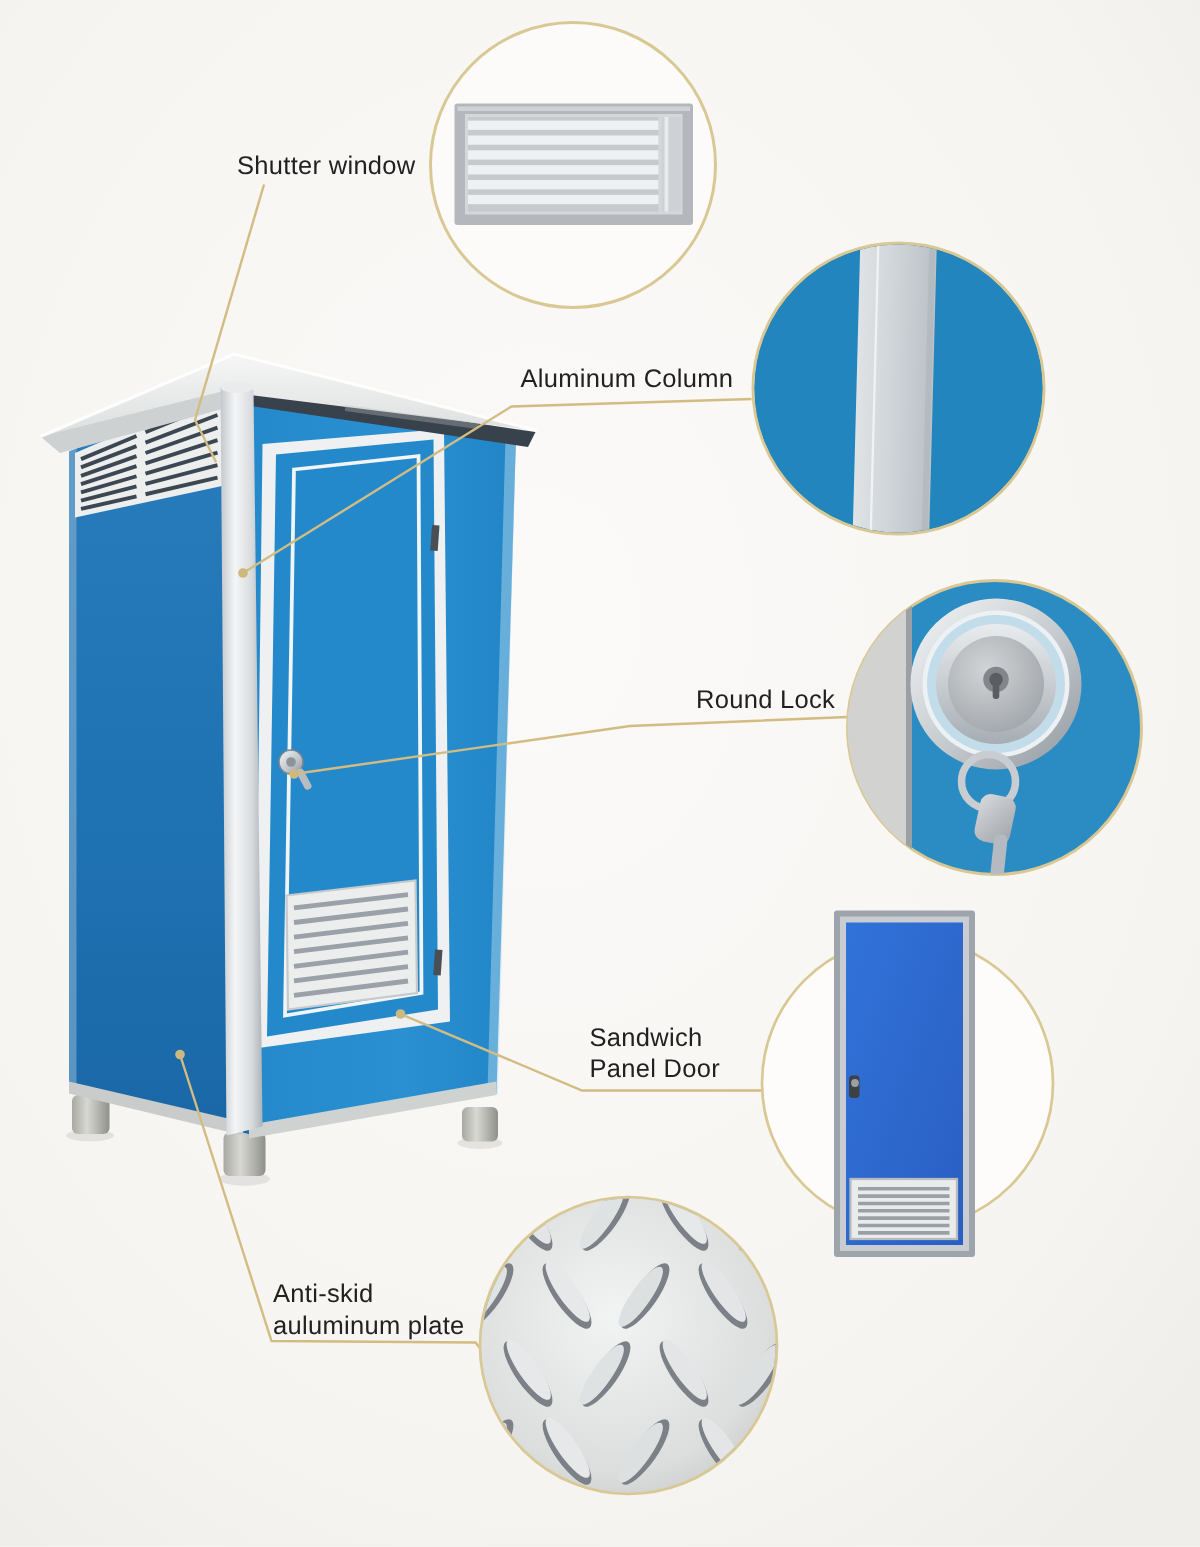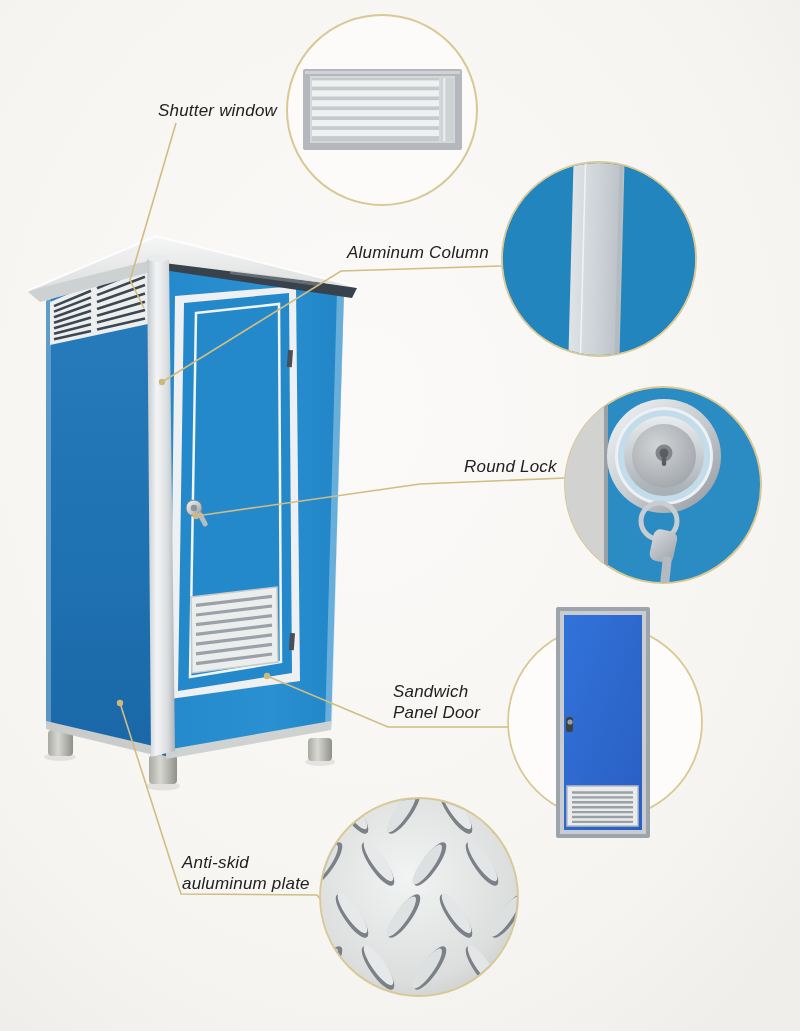--- a/index.html
+++ b/index.html
@@ -2,21 +2,21 @@
 <html><head>
 <meta charset="utf-8">
 <style>
   html,body{margin:0;padding:0;}
   body{
     width:800px;height:1031px;
     font-family:"Liberation Sans", sans-serif;
     background:#f6f5f2;
     overflow:hidden;
   }
-  #stage{position:relative;width:800px;height:1031px;font-style:italic;}
+  #stage{position:relative;width:800px;height:1031px;}
   svg{display:block;}
   .callout-text{
     font-family:"Liberation Sans", sans-serif;
     font-size:17px;
     fill:#212121;
     letter-spacing:.2px;
   }
 </style>
 </head>
 <body>

